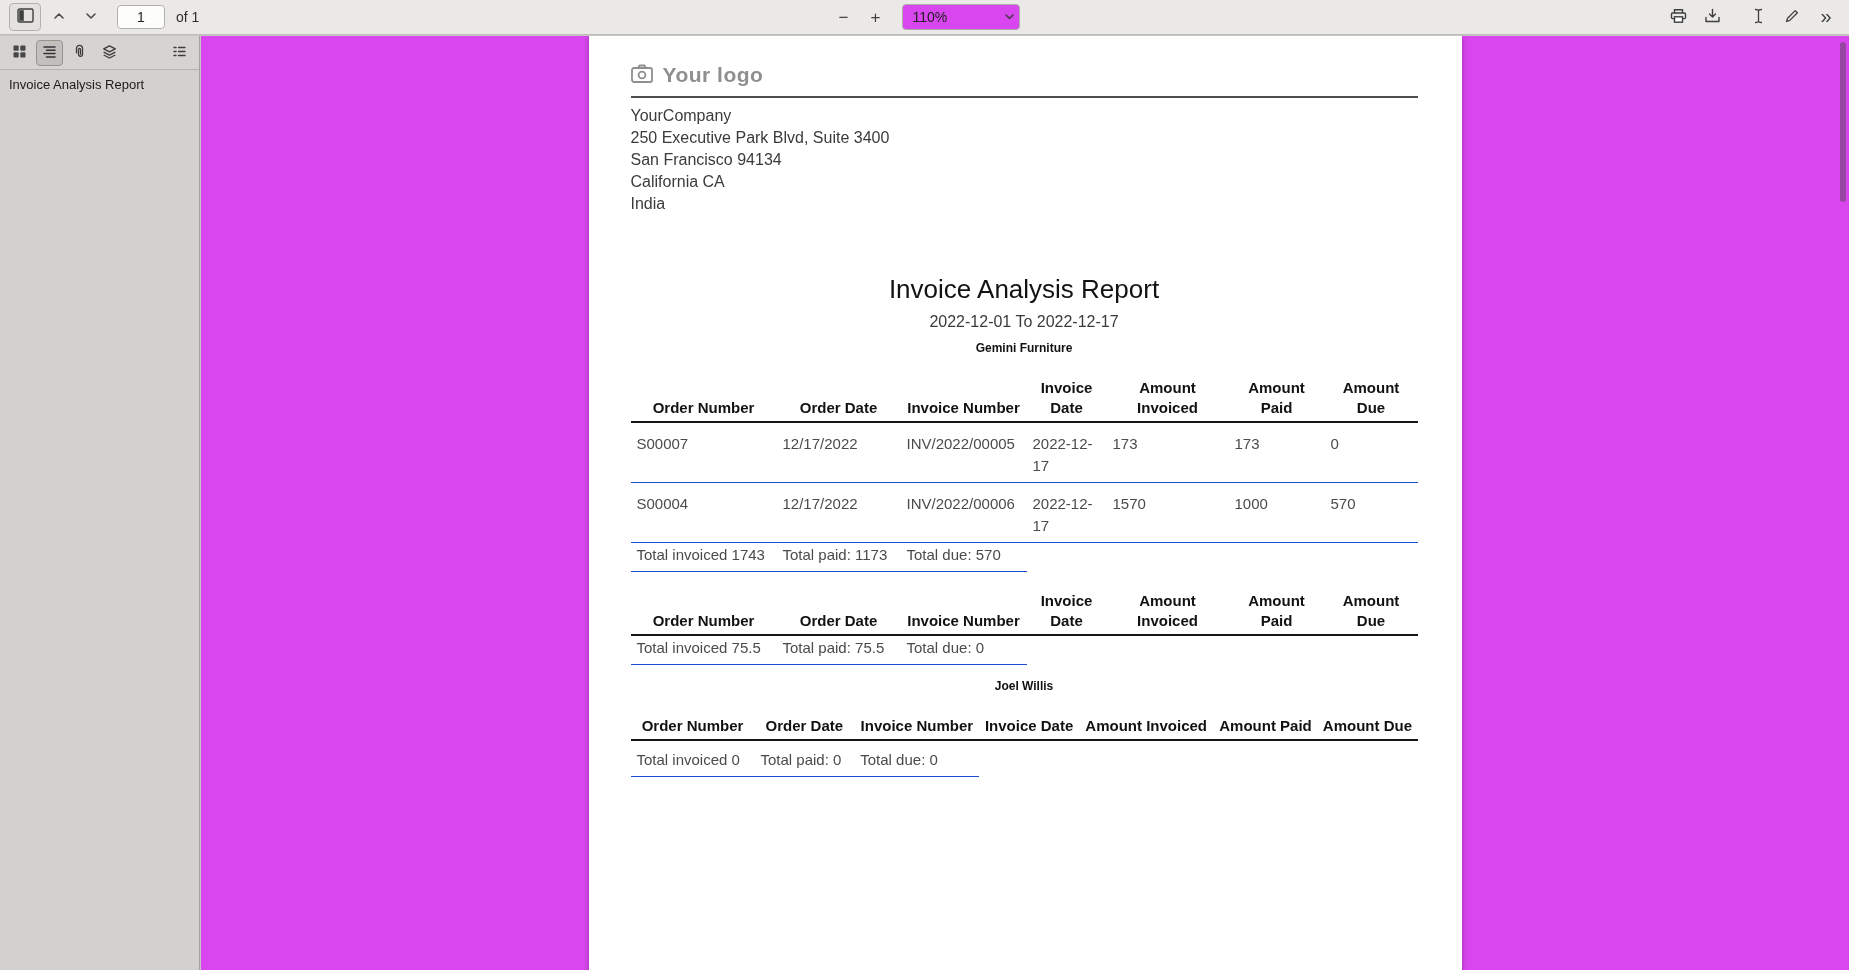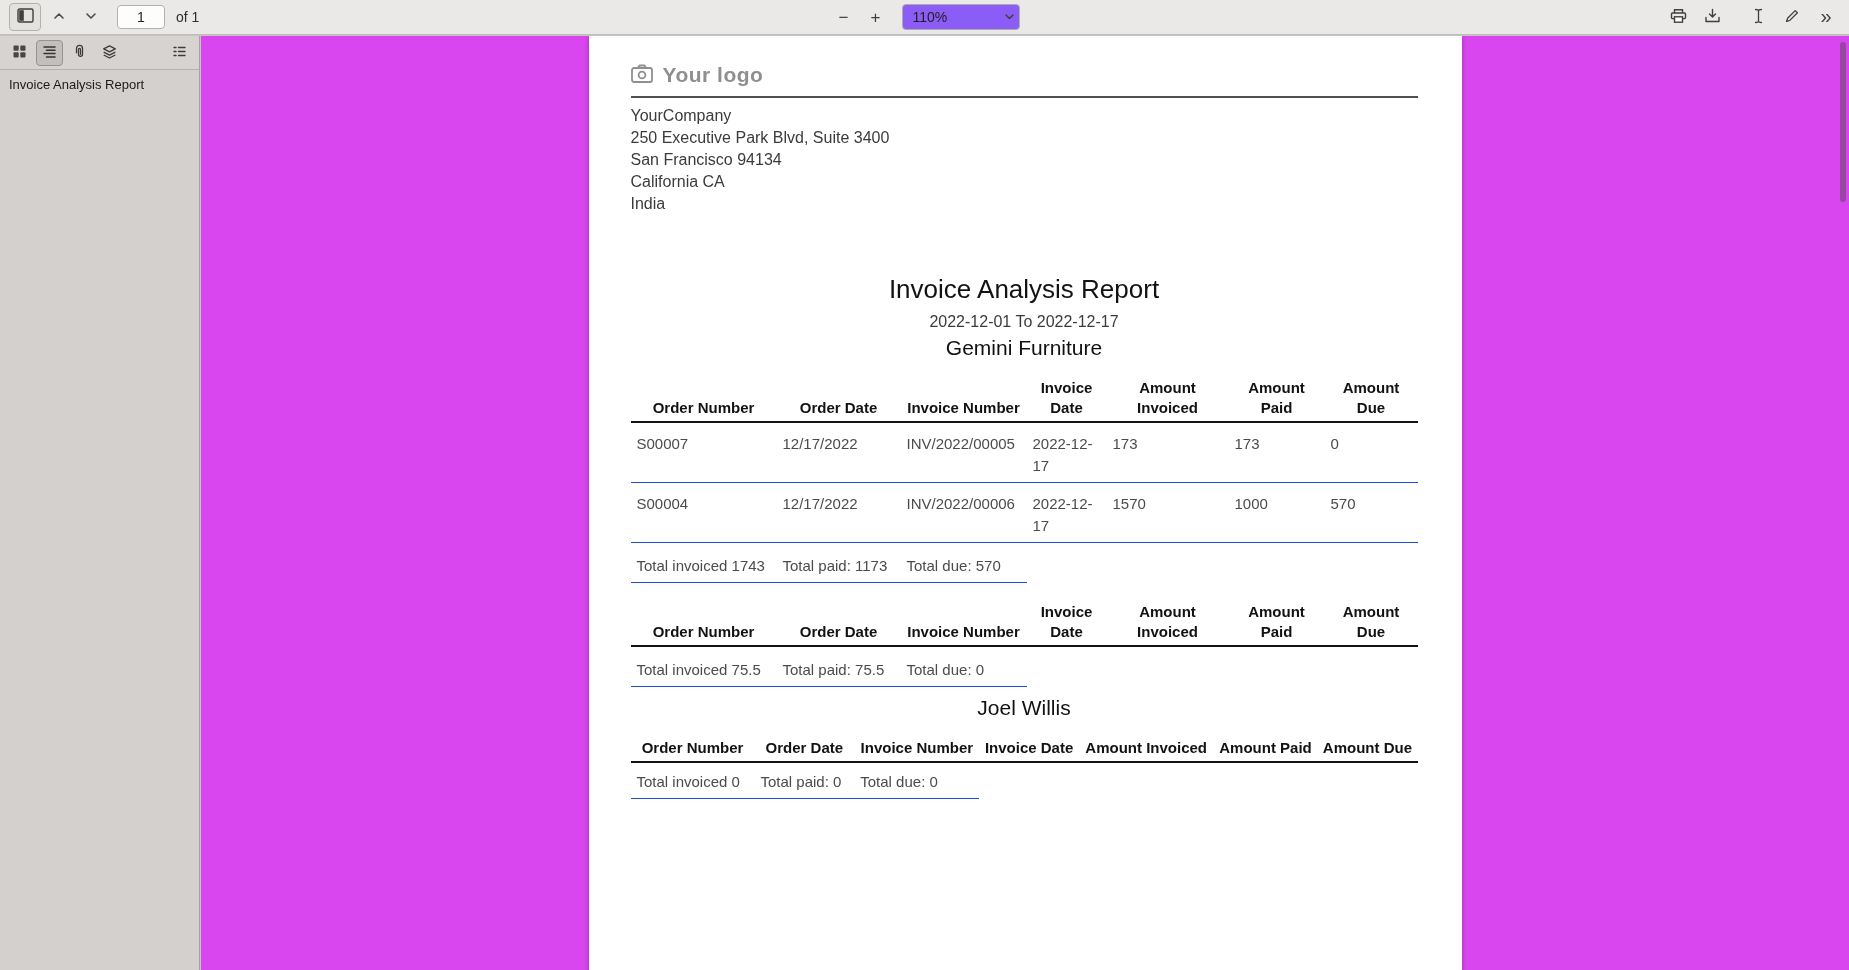--- a/index.html
+++ b/index.html
@@ -13,21 +13,21 @@
   .tb-center{position:absolute;left:50%;transform:translateX(-50%);display:flex;align-items:center;gap:4px;}
   .tb-right{margin-left:auto;display:flex;align-items:center;gap:6px;}
   .tbtn{width:28px;height:26px;border:none;background:transparent;display:flex;align-items:center;
     justify-content:center;padding:0;border-radius:4px;color:#3f3f3f;cursor:default;}
   .tbtn.framed{border:1px solid #b3b1ae;background:#e4e2df;width:32px;height:28px;}
   .glyph-btn{font-size:17px;color:#3f3f3f;line-height:1;}
   .page-input{width:48px;height:24px;margin-left:8px;border:1px solid #b3b1ae;border-radius:4px;
     background:#fdfdfc;text-align:center;font-size:14px;color:#222;font-family:"Liberation Sans",sans-serif;}
   .of-label{font-size:14px;color:#2e2e2e;margin-left:7px;margin-right:4px;}
   .zoom-select{width:118px;height:26px;margin-left:8px;border:1px solid #aeaca9;border-radius:4px;
-    background:#8b5cf6;display:flex;align-items:center;justify-content:space-between;
+    background:#d946ef;display:flex;align-items:center;justify-content:space-between;
     padding:0 4px 0 10px;font-size:14px;color:#1f1f1f;}
   .more-label{font-size:20px;color:#3f3f3f;line-height:1;padding-bottom:3px;}
 
   
   .sidebar{position:fixed;top:36px;left:0;width:200px;height:934px;background:#d3d0cd;
     border-right:1px solid #a5a3a0;}
   .side-tabs{height:34px;display:flex;align-items:center;gap:3px;padding:0 6px;
     border-bottom:1px solid #b5b3b0;background:#d6d3d0;}
   .stab{width:27px;height:26px;border:none;background:transparent;border-radius:4px;display:flex;
     align-items:center;justify-content:center;padding:0;color:#3c3c3c;}
@@ -42,30 +42,30 @@
   .scroll-thumb{position:absolute;right:3px;top:6px;width:6px;height:160px;border-radius:3px;
     background:rgba(70,70,68,.45);}
 
   
   .logo-row{display:flex;align-items:center;gap:10px;color:#8f8f8f;}
   .logo-text{font-size:21px;font-weight:bold;letter-spacing:.5px;}
   .top-rule{border-bottom:2px solid #4f4f4f;margin-top:9px;}
   .address{margin-top:7px;font-size:16px;line-height:22px;color:#3b3b3b;}
   .rpt-title{margin-top:58px;text-align:center;font-size:26px;font-weight:500;color:#121212;line-height:32px;}
   .rpt-sub{margin-top:6px;text-align:center;font-size:16px;color:#3b3b3b;line-height:22px;}
-  .customer{margin-top:10px;text-align:center;font-size:21px;font-weight:normal;color:#111;line-height:22px;}
+  .customer{margin-top:10px;text-align:center;font-size:12px;font-weight:bold;color:#111;line-height:22px;}
   .customer.first{margin-top:4px;}
   table.rpt{width:100%;border-collapse:collapse;margin-top:16px;}
   table.rpt.fixed{table-layout:fixed;}
   table.rpt th{font-size:15px;font-weight:bold;color:#121212;text-align:center;
     padding:3px 2px;line-height:20px;border-bottom:2px solid #141414;vertical-align:bottom;}
   table.rpt.auto th{white-space:nowrap;}
   table.rpt td{font-size:15px;color:#4b4b4b;text-align:left;vertical-align:top;
     padding:10px 6px 5px;line-height:22px;border-bottom:1px solid #1d4ed8;}
-  table.rpt tr.totals td{padding:12px 6px 5px;}
+  table.rpt tr.totals td{padding:1px 6px 5px;}
   table.rpt.auto tr.totals td{padding:8px 6px 5px;white-space:nowrap;margin-top:7px;}
   table.rpt tr.totals td.empty{border-bottom:none;}
 </style>
 </head>
 <body>
 
 <div class="toolbar">
   <div class="tb-left">
     <button class="tbtn framed">
       <span>

